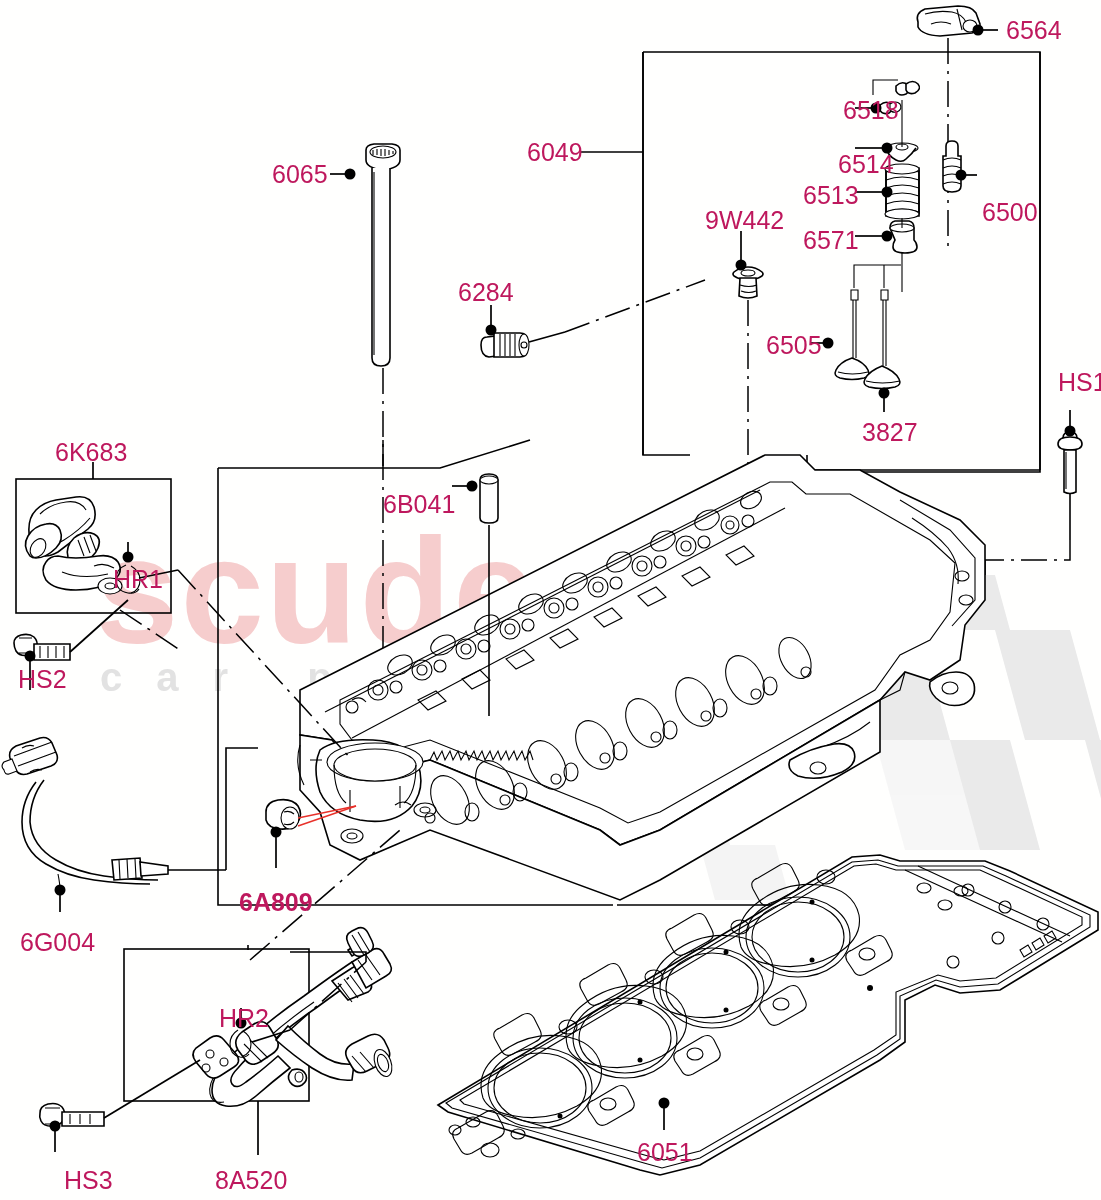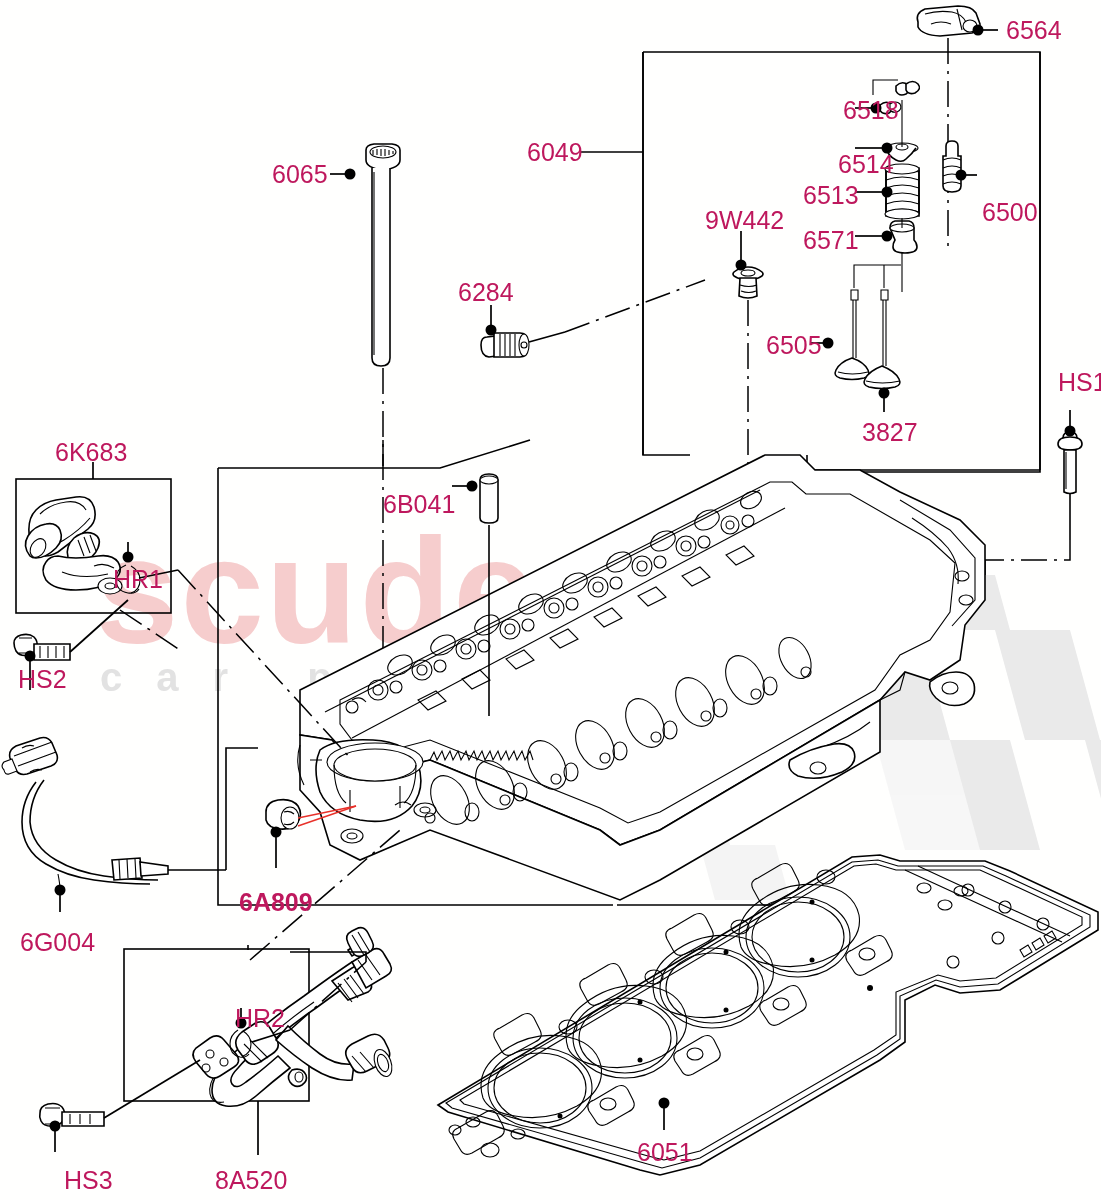--- a/index.html
+++ b/index.html
@@ -587,18 +587,18 @@
   <div class="lbl" style="left:982px;top:165px;margin-top:35px;">6500</div>
   <div class="lbl" style="left:766px;top:333px;">6505</div>
   <div class="lbl" style="left:862px;top:420px;">3827</div>
   <div class="lbl" style="left:1058px;top:370px;">HS1</div>
   <div class="lbl" style="left:55px;top:440px;">6K683</div>
   <div class="lbl" style="left:113px;top:527px;margin-top:40px;">HR1</div>
   <div class="lbl" style="left:18px;top:667px;">HS2</div>
   <div class="lbl" style="left:20px;top:930px;">6G004</div>
   <div class="lbl" style="left:383px;top:492px;">6B041</div>
   <div class="lbl" style="left:239px;top:890px;font-weight:bold;">6A809</div>
-  <div class="lbl" style="left:235px;top:1006px;">HR2</div>
+  <div class="lbl" style="left:219px;top:1006px;">HR2</div>
   <div class="lbl" style="left:64px;top:1168px;">HS3</div>
   <div class="lbl" style="left:215px;top:1168px;">8A520</div>
   <div class="lbl" style="left:637px;top:1140px;">6051</div>
 
 </div>
 
 </body></html>

